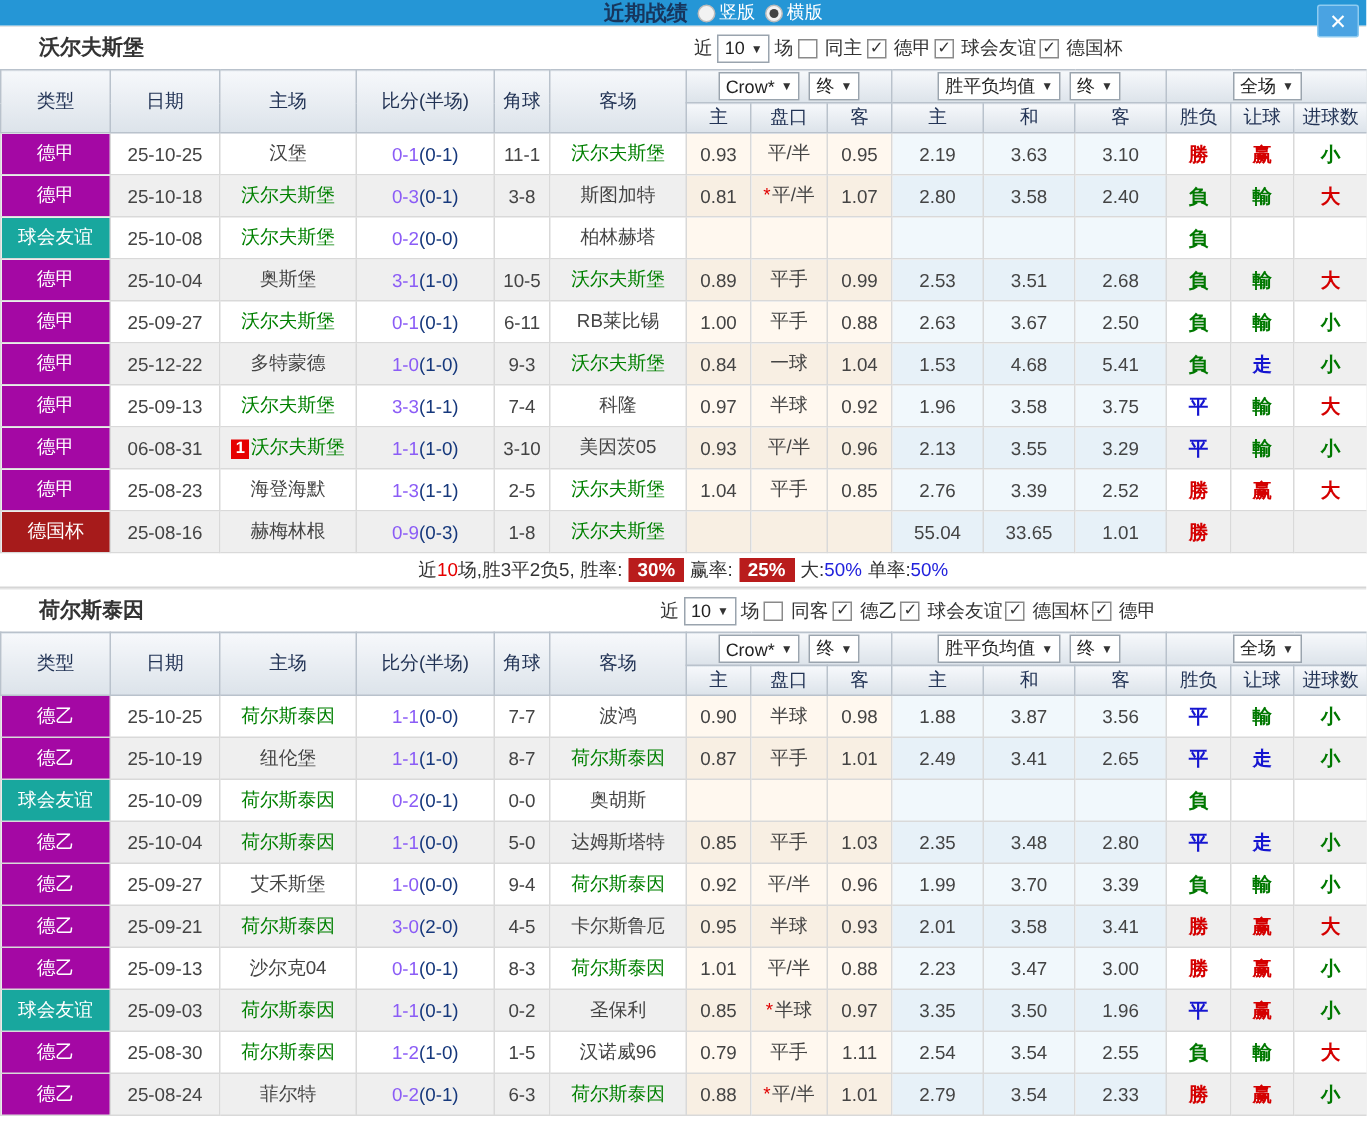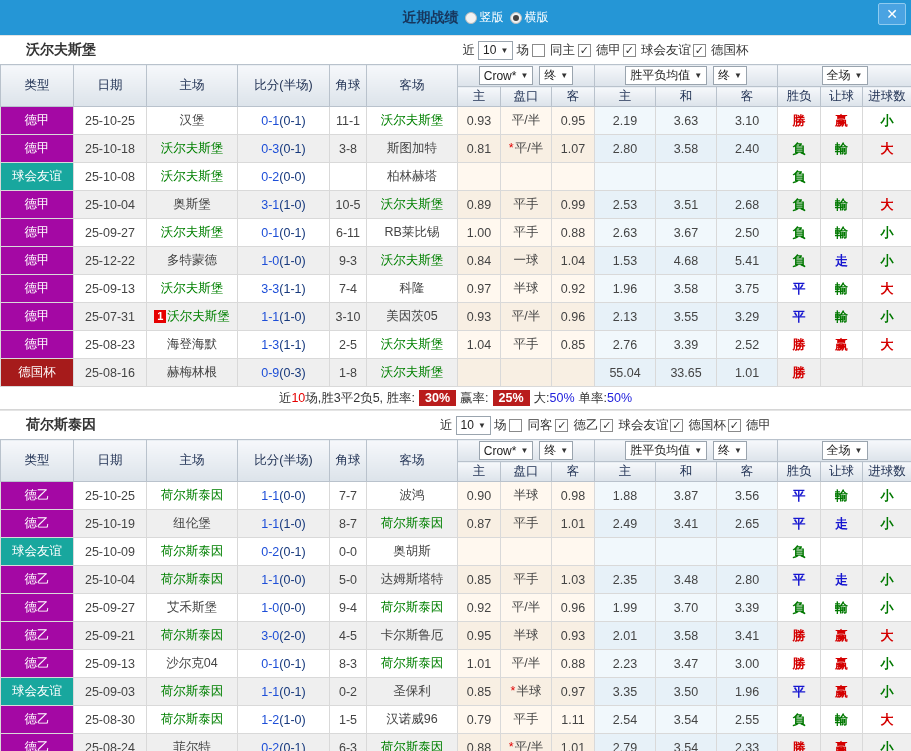--- a/index.html
+++ b/index.html
@@ -1,19 +1,19 @@
 <!DOCTYPE html>
 <html><head>
 <meta charset="utf-8">
 <style>
   * { margin:0; padding:0; box-sizing:border-box; }
   html,body { width:911px; height:751px; overflow:hidden; background:#fff;
     font-family:"Liberation Sans","DejaVu Sans",sans-serif; }
   
-  .titlebar { height:35px; background:#2596d6; position:relative;
+  .titlebar { height:17px; background:#2596d6; position:relative;
     display:flex; align-items:center; justify-content:center; gap:6px;padding-left:40px; }
   .titlebar .title { color:#17365d; font-weight:bold; font-size:14px; }
   .radio-wrap { display:flex; align-items:center; gap:3px; }
   .radio { width:12px; height:12px; border-radius:50%; background:#f2f2f2;
     border:1px solid #bbb; display:inline-block; position:relative; }
   .radio.checked::after { content:""; position:absolute; left:2px; top:2px;
     width:6px; height:6px; border-radius:50%; background:#444; }
   .radio-label { color:#fff; font-size:12px; }
   .close-btn { position:absolute; right:5px; top:3px; width:28px; height:22px;
     background:#4aa3e2; border:1px solid #8ecbf0; border-radius:2px;
@@ -43,21 +43,21 @@
   tr.even td { background:#efefef; }
   tr.odd td.c-odds { background:#fff8ef; }
   tr.even td.c-odds { background:#f8efe3; }
   tr.odd td.c-mean { background:#f1f8fc; }
   tr.even td.c-mean { background:#e7f1f8; }
   td.c-league { color:#fff; font-size:12.5px; }
   tr td.lg-p { background:#a408a4; }
   tr td.lg-t { background:#18a79e; }
   tr td.lg-d { background:#a61b1b; }
   .t-green { color:#008000; }
-  .sc-main { color:#1d4ed8; }
+  .sc-main { color:#8b5cf6; }
   .sc-half { color:#16387c; }
   .star { color:#e00000; margin-right:1px; }
   .redcard { display:inline-block; background:#e60000; color:#fff; font-size:11px;
     line-height:13px; padding:0 3px; margin-right:1px; font-weight:bold; }
   td.c-res { font-weight:bold; font-size:13px; }
   .rc-r { color:#d40000; } .rc-b { color:#1515d0; } .rc-g { color:#007800; }
   
   .summary { height:23px; display:flex; align-items:center; justify-content:center;
     gap:4px; font-size:12.5px; color:#333; border-bottom:1px solid #d6d6d6; background:#fff; }
   .summary .red { color:#e60000; }
@@ -297,21 +297,21 @@
         <td class="c-odds">0.92</td>
         <td class="c-mean">1.96</td>
         <td class="c-mean">3.58</td>
         <td class="c-mean">3.75</td>
         <td class="c-res rc-b">平</td>
         <td class="c-res rc-g">輸</td>
         <td class="c-res rc-r">大</td>
       </tr>
       <tr class="even">
         <td class="c-league lg-p">德甲</td>
-        <td class="c-date">25-07-31</td>
+        <td class="c-date">06-08-31</td>
         <td><span class="redcard">1</span><span class="t-green">沃尔夫斯堡</span></td>
         <td><span class="sc-main">1-1</span><span class="sc-half">(1-0)</span></td>
         <td>3-10</td>
         <td><span>美因茨05</span></td>
         <td class="c-odds">0.93</td>
         <td class="c-odds">平/半</td>
         <td class="c-odds">0.96</td>
         <td class="c-mean">2.13</td>
         <td class="c-mean">3.55</td>
         <td class="c-mean">3.29</td>

